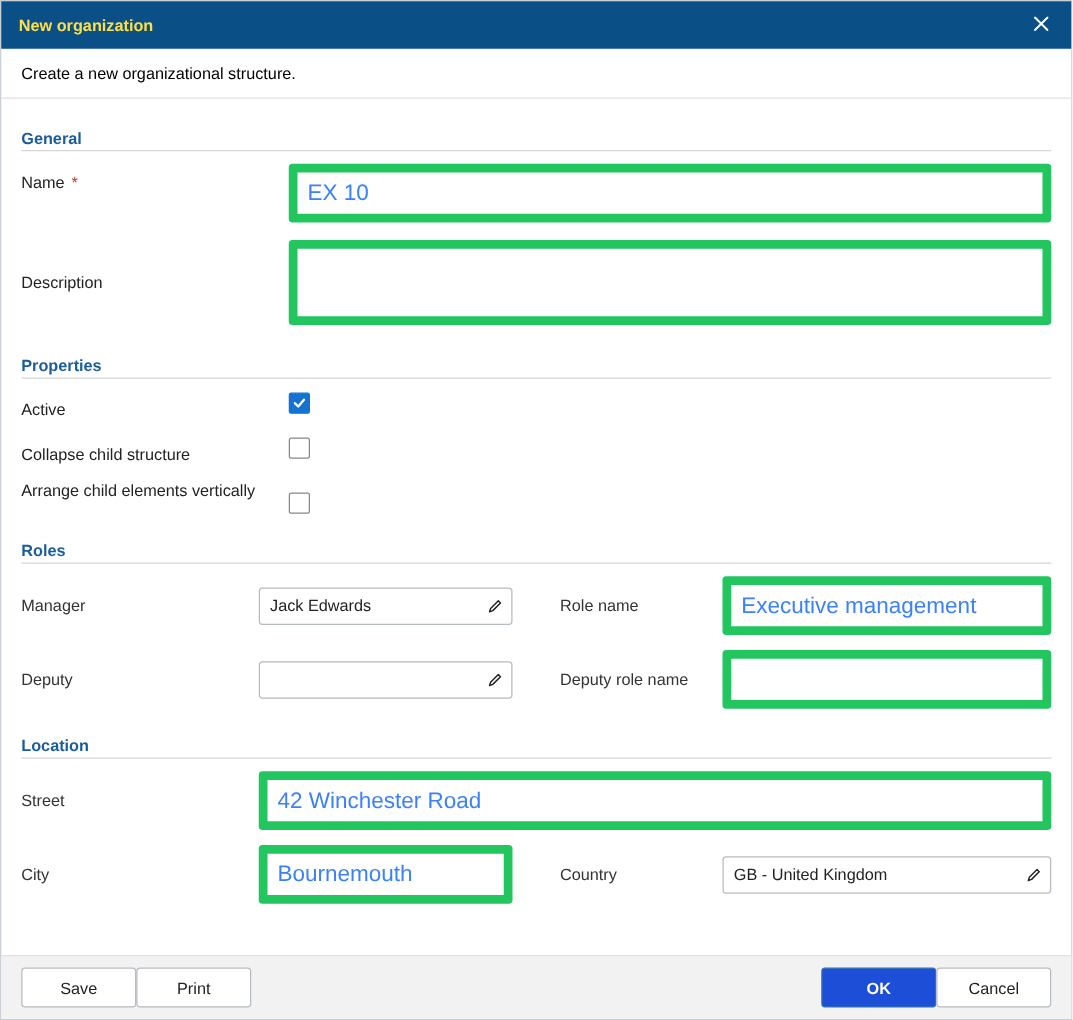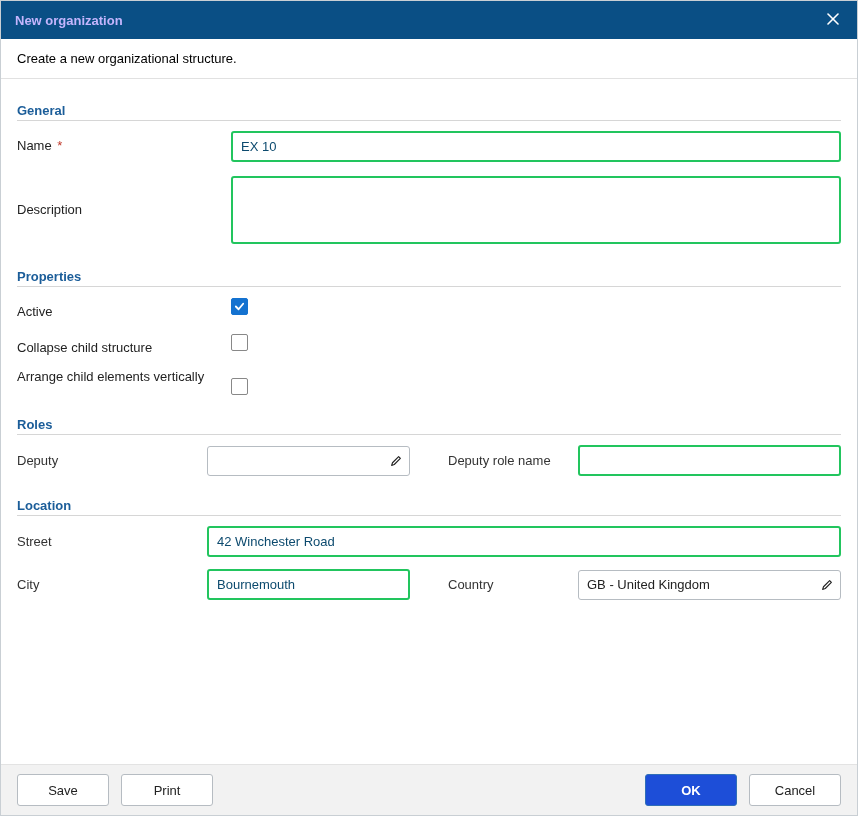--- a/index.html
+++ b/index.html
@@ -18,21 +18,21 @@
     height: 816px;
     box-sizing: border-box;
     border: 1px solid #c9cfd4;
     display: flex;
     flex-direction: column;
     position: relative;
   }
   
   .titlebar {
     background: #0a4f85;
-    color: #c4b5fd;
+    color: #fde047;
     height: 38px;
     display: flex;
     align-items: center;
     padding: 0 14px;
     justify-content: space-between;
   }
   .titlebar .title {
     font-weight: 600;
     font-size: 13px;
   }
@@ -102,27 +102,27 @@
     width: 190px;
   }
   .two-col .half.right .label {
     width: 130px;
   }
   .two-col .half .field { flex: 1; }
 
   input[type="text"], textarea {
     width: 100%;
     box-sizing: border-box;
-    border: 2px solid #22c55e;
+    border: 7px solid #22c55e;
     border-radius: 3px;
     padding: 6px 8px;
-    font-size: 13px;
+    font-size: 18px;
     font-family: inherit;
     background: #fff;
-    color: #0c4a6e;
+    color: #3b82f6;
   }
   textarea { resize: none; height: 68px; }
 
   .picker {
     display: flex;
     align-items: center;
     border: 1px solid #b6bcc2;
     border-radius: 3px;
     background: #fff;
     padding: 0 6px 0 8px;
@@ -168,21 +168,21 @@
   
   .footer {
     background: #f2f2f2;
     border-top: 1px solid #e3e3e3;
     height: 50px;
     display: flex;
     align-items: center;
     padding: 0 16px;
     justify-content: space-between;
   }
-  .footer .left, .footer .right { display: flex; gap: 12px; }
+  .footer .left, .footer .right { display: flex; gap: 0; }
   .btn {
     min-width: 90px;
     height: 30px;
     border: 1px solid #b6bcc2;
     background: #fff;
     border-radius: 3px;
     font-size: 13px;
     color: #222;
     cursor: pointer;
     display: flex;
@@ -257,20 +257,41 @@
 
     <div class="row">
       <div class="label" style="padding-top:0">Arrange child elements vertically</div>
       <div class="field checkbox-wrap" style="padding-top:8px">
         <span class="checkbox"></span>
       </div>
     </div>
 
     <div class="section-header">Roles</div>
 
+    <div class="two-col" style="margin-bottom:12px;">
+      <div class="half">
+        <div class="label">Manager</div>
+        <div class="field">
+          <div class="picker">
+            <span class="picker-text">Jack Edwards</span>
+            <span class="pencil">
+              <svg width="14" height="14" viewBox="0 0 16 16" fill="none" stroke-width="1.3" stroke-linecap="round" stroke-linejoin="round">
+                  <path d="M3 13 L4 10 L11 3 L13 5 L6 12 L3 13 Z"></path>
+                </svg>
+            </span>
+          </div>
+        </div>
+      </div>
+      <div class="half right">
+        <div class="label">Role name</div>
+        <div class="field">
+          <input type="text" value="Executive management" style="">
+        </div>
+      </div>
+    </div>
 
     <div class="two-col" style="margin-bottom:12px;">
       <div class="half">
         <div class="label">Deputy</div>
         <div class="field">
           <div class="picker">
             <span class="picker-text"></span>
             <span class="pencil">
               <svg width="14" height="14" viewBox="0 0 16 16" fill="none" stroke-width="1.3" stroke-linecap="round" stroke-linejoin="round">
                   <path d="M3 13 L4 10 L11 3 L13 5 L6 12 L3 13 Z"></path>

